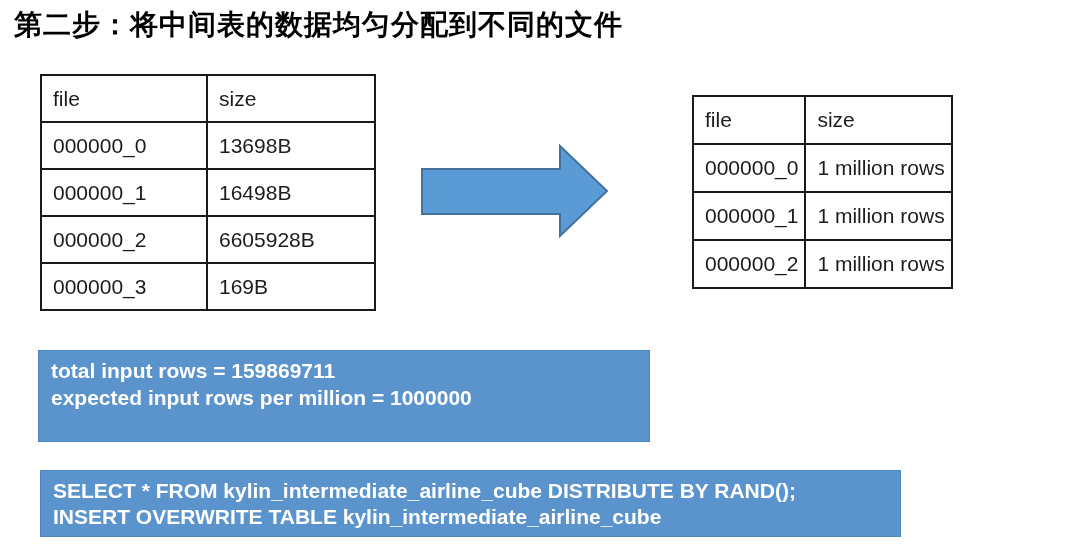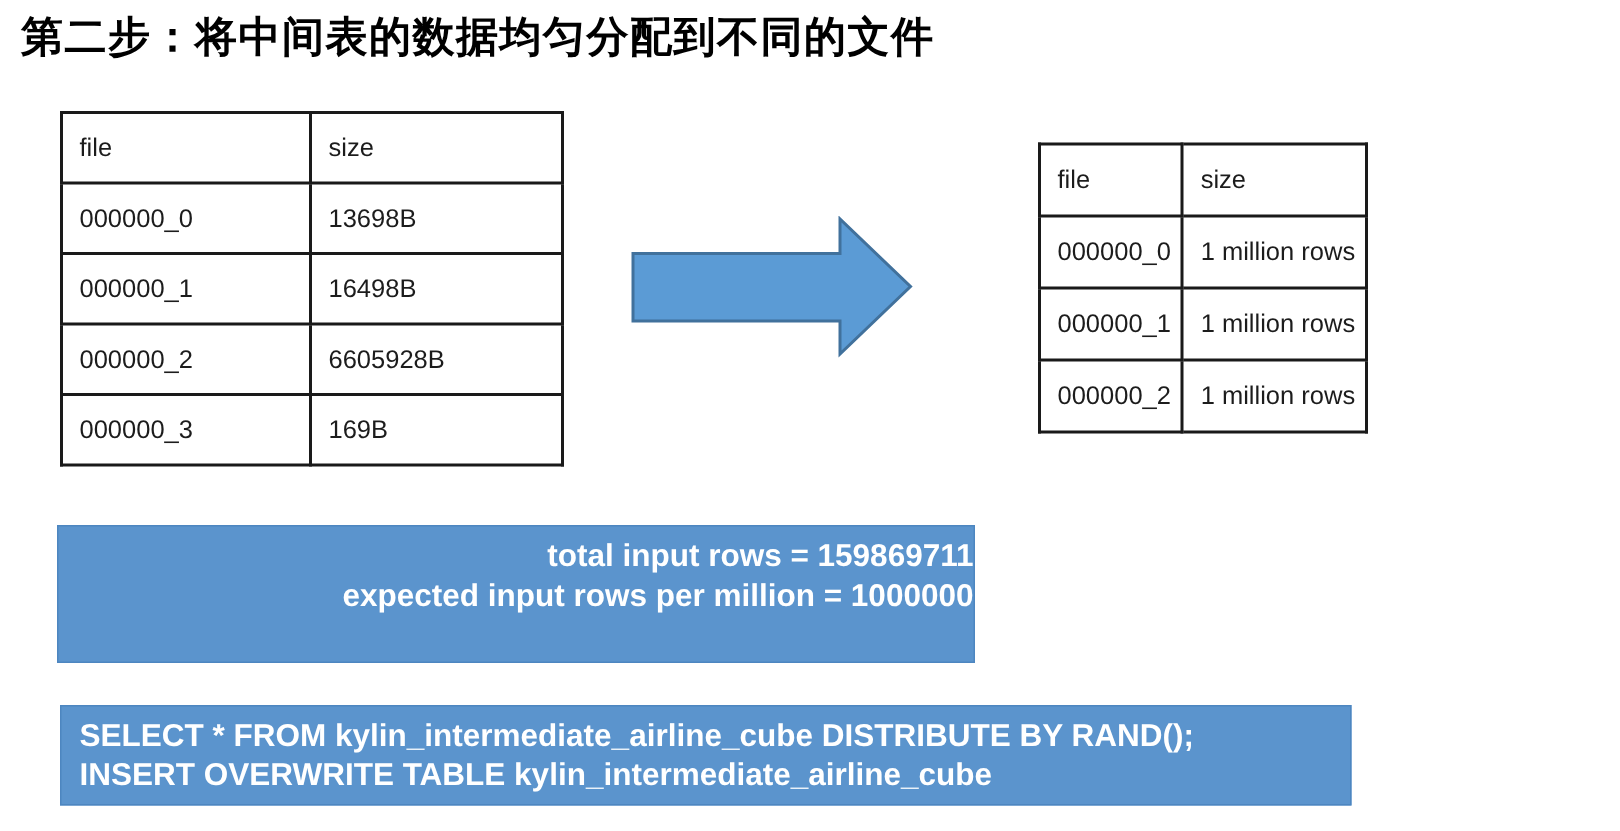--- a/index.html
+++ b/index.html
@@ -18,21 +18,21 @@
     overflow:hidden;
   }
   .slide{position:relative;width:912px;height:554px;}
   .title{
     position:absolute;left:14px;top:6px;margin:0;
     font-size:28px;font-weight:700;color:var(--title-text);
     letter-spacing:1px;white-space:nowrap;
   }
   table.tbl{
     position:absolute;border-collapse:collapse;table-layout:fixed;
-    font-size:17px;color:var(--table-text);background:#ffffff;
+    font-size:21px;color:var(--table-text);background:#ffffff;
   }
   .tbl th,.tbl td{
     border:2px solid var(--table-border);
     text-align:left;font-weight:400;vertical-align:middle;
     padding:0 6px 0 11px;white-space:nowrap;overflow:hidden;
   }
   .left-tbl{left:40px;top:74px;}
   .left-tbl th,.left-tbl td{height:45px;}
   .left-tbl .c1{width:147px;}
   .left-tbl .c2{width:149px;}
@@ -48,21 +48,21 @@
   }
   .bluebox{
     position:absolute;box-sizing:border-box;
     background:var(--box-fill);
     border:1px solid #4d86c0;
     color:var(--box-text);font-weight:700;
     white-space:nowrap;overflow:hidden;
   }
   .log-box{
     left:38px;top:350px;width:612px;height:92px;
-    font-size:21px;line-height:27px;padding:6px 0 0 12px;text-align:right;
+    font-size:21px;line-height:27px;padding:6px 0 0 12px;
   }
   .sql-box{
     left:40px;top:470px;width:861px;height:67px;
     font-size:21px;line-height:26px;padding:7px 0 0 12px;
   }
 </style>
 </head>
 <body>
 
 <div class="slide">

